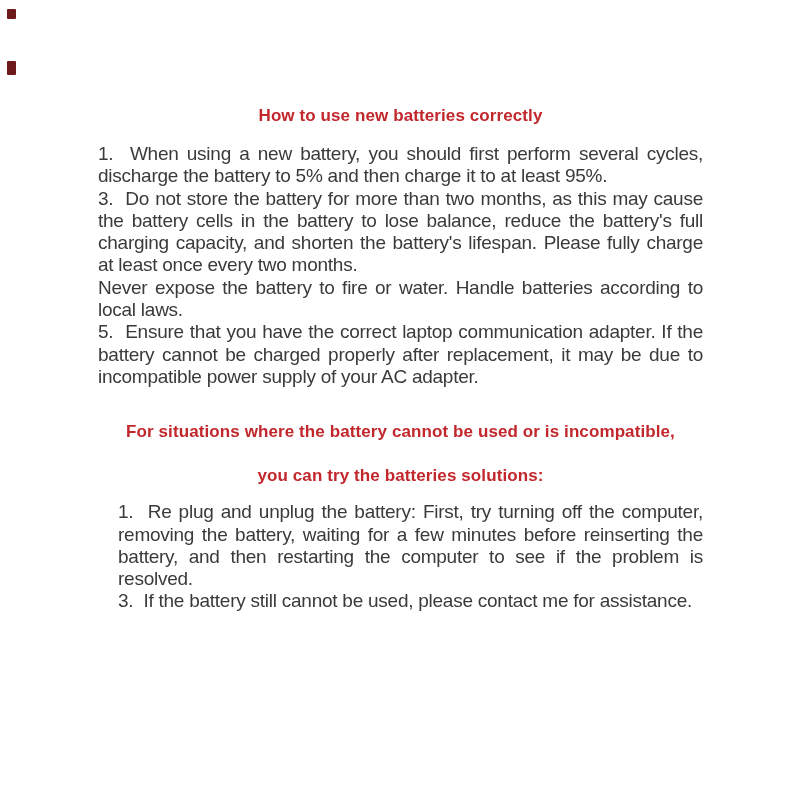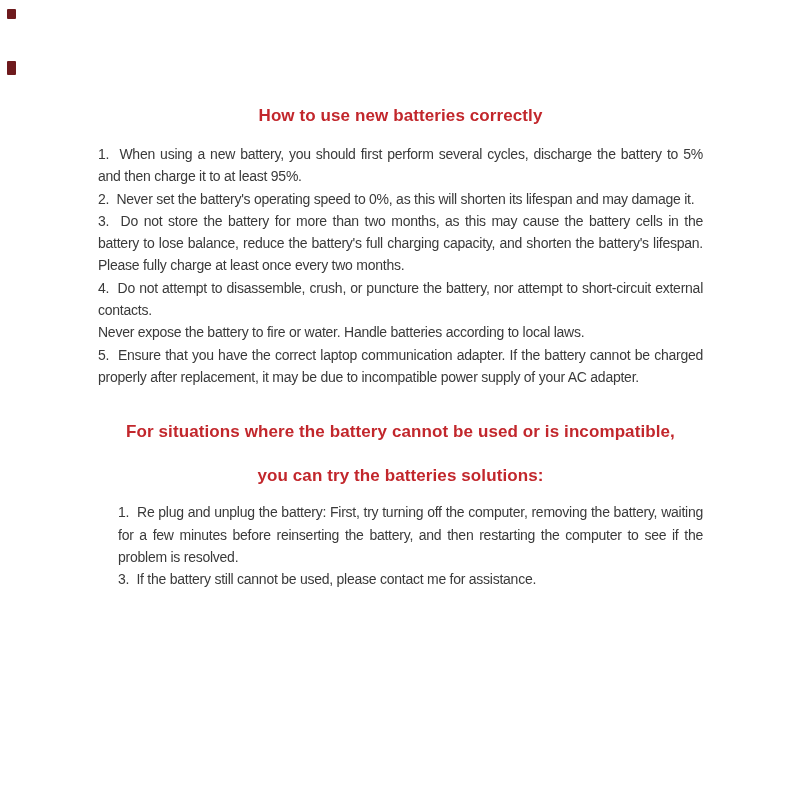--- a/index.html
+++ b/index.html
@@ -40,21 +40,21 @@
     color: var(--accent);
     font-size: 17px;
     font-weight: bold;
     line-height: 20px;
     letter-spacing: 0.1px;
   }
   .body-list { margin-top: 17px; }
   .body-list p {
     margin: 0;
     color: var(--body-text);
-    font-size: 14px;
+    font-size: 19px;
     line-height: 22.3px;
     letter-spacing: -0.25px;
     text-align: justify;
   }
   .sub-heading {
     margin: 0;
     text-align: center;
     color: var(--accent);
     font-size: 17px;
     font-weight: bold;
@@ -73,23 +73,21 @@
 
   <div class="corner-mark m1"></div>
   <div class="corner-mark m2"></div>
 
   <div class="content">
 
     <h1 class="doc-title">How to use new batteries correctly</h1>
 
     <div class="body-list">
       <p>1.&nbsp; When using a new battery, you should first perform several cycles, discharge the battery to 5% and then charge it to at least 95%.</p>
-      <p>2.&nbsp; Never set the battery's operating speed to 0%, as this will shorten its lifespan and may damage it.</p>
       <p>3.&nbsp; Do not store the battery for more than two months, as this may cause the battery cells in the battery to lose balance, reduce the battery's full charging capacity, and shorten the battery's lifespan. Please fully charge at least once every two months.</p>
-      <p>4.&nbsp; Do not attempt to disassemble, crush, or puncture the battery, nor attempt to short-circuit external contacts.</p>
       <p>Never expose the battery to fire or water. Handle batteries according to local laws.</p>
       <p>5.&nbsp; Ensure that you have the correct laptop communication adapter. If the battery cannot be charged properly after replacement, it may be due to incompatible power supply of your AC adapter.</p>
     </div>
 
     <h2 class="sub-heading line1">For situations where the battery cannot be used or is incompatible,</h2>
 
     <h2 class="sub-heading line2">you can try the batteries solutions:</h2>
 
     <div class="body-list solutions">
       <p>1.&nbsp; Re plug and unplug the battery: First, try turning off the computer, removing the battery, waiting for a few minutes before reinserting the battery, and then restarting the computer to see if the problem is resolved.</p>

